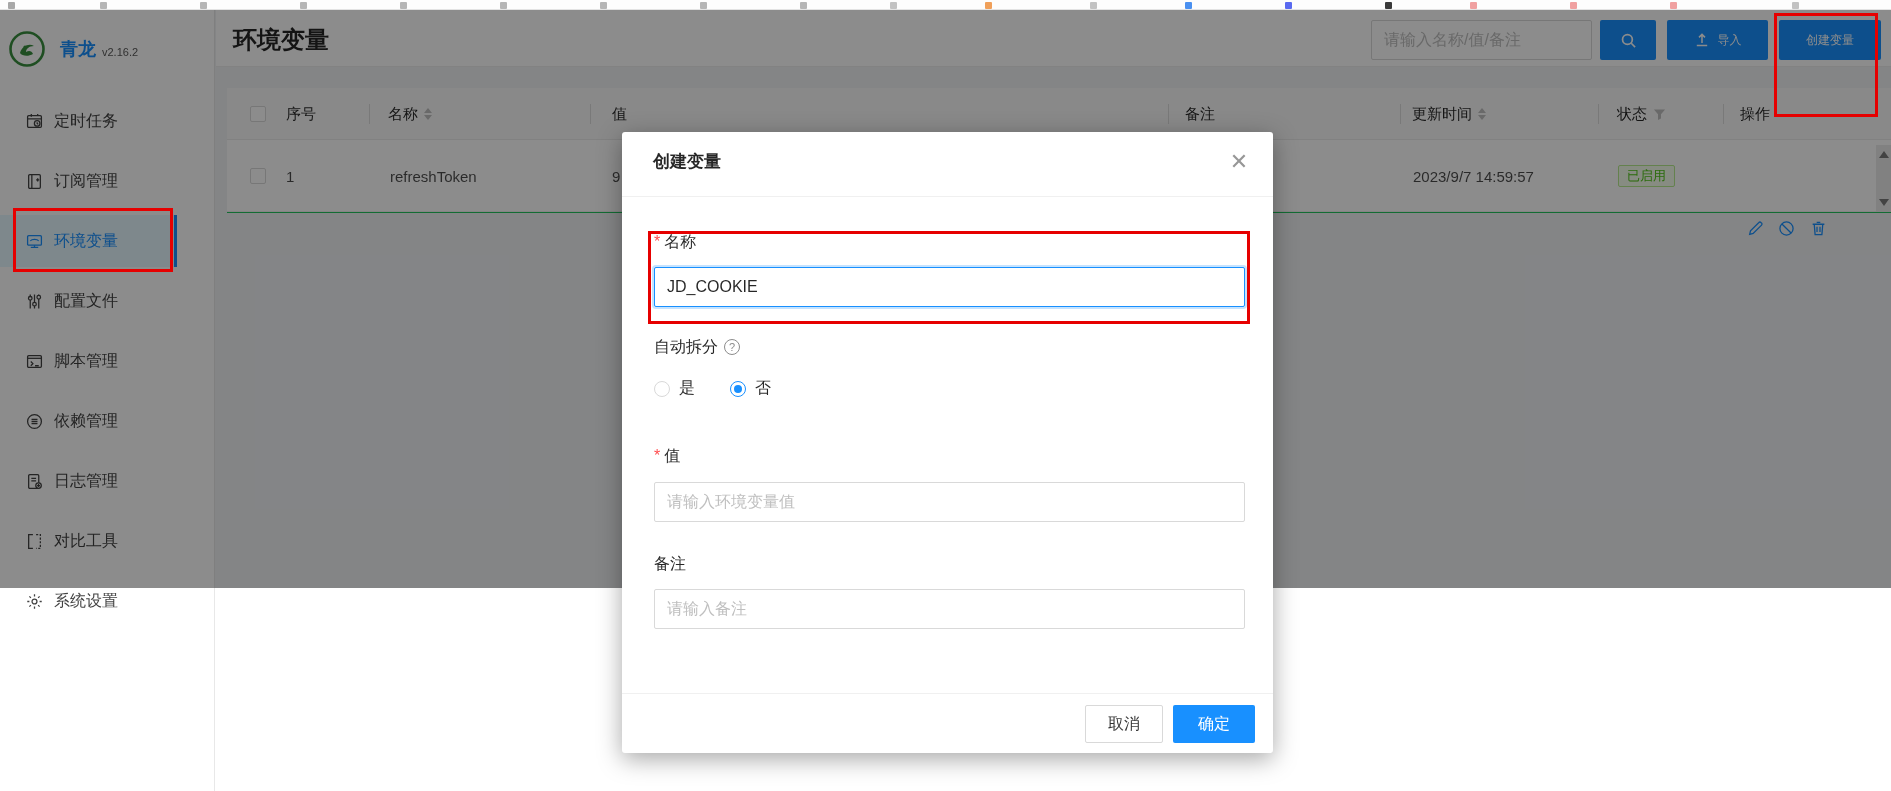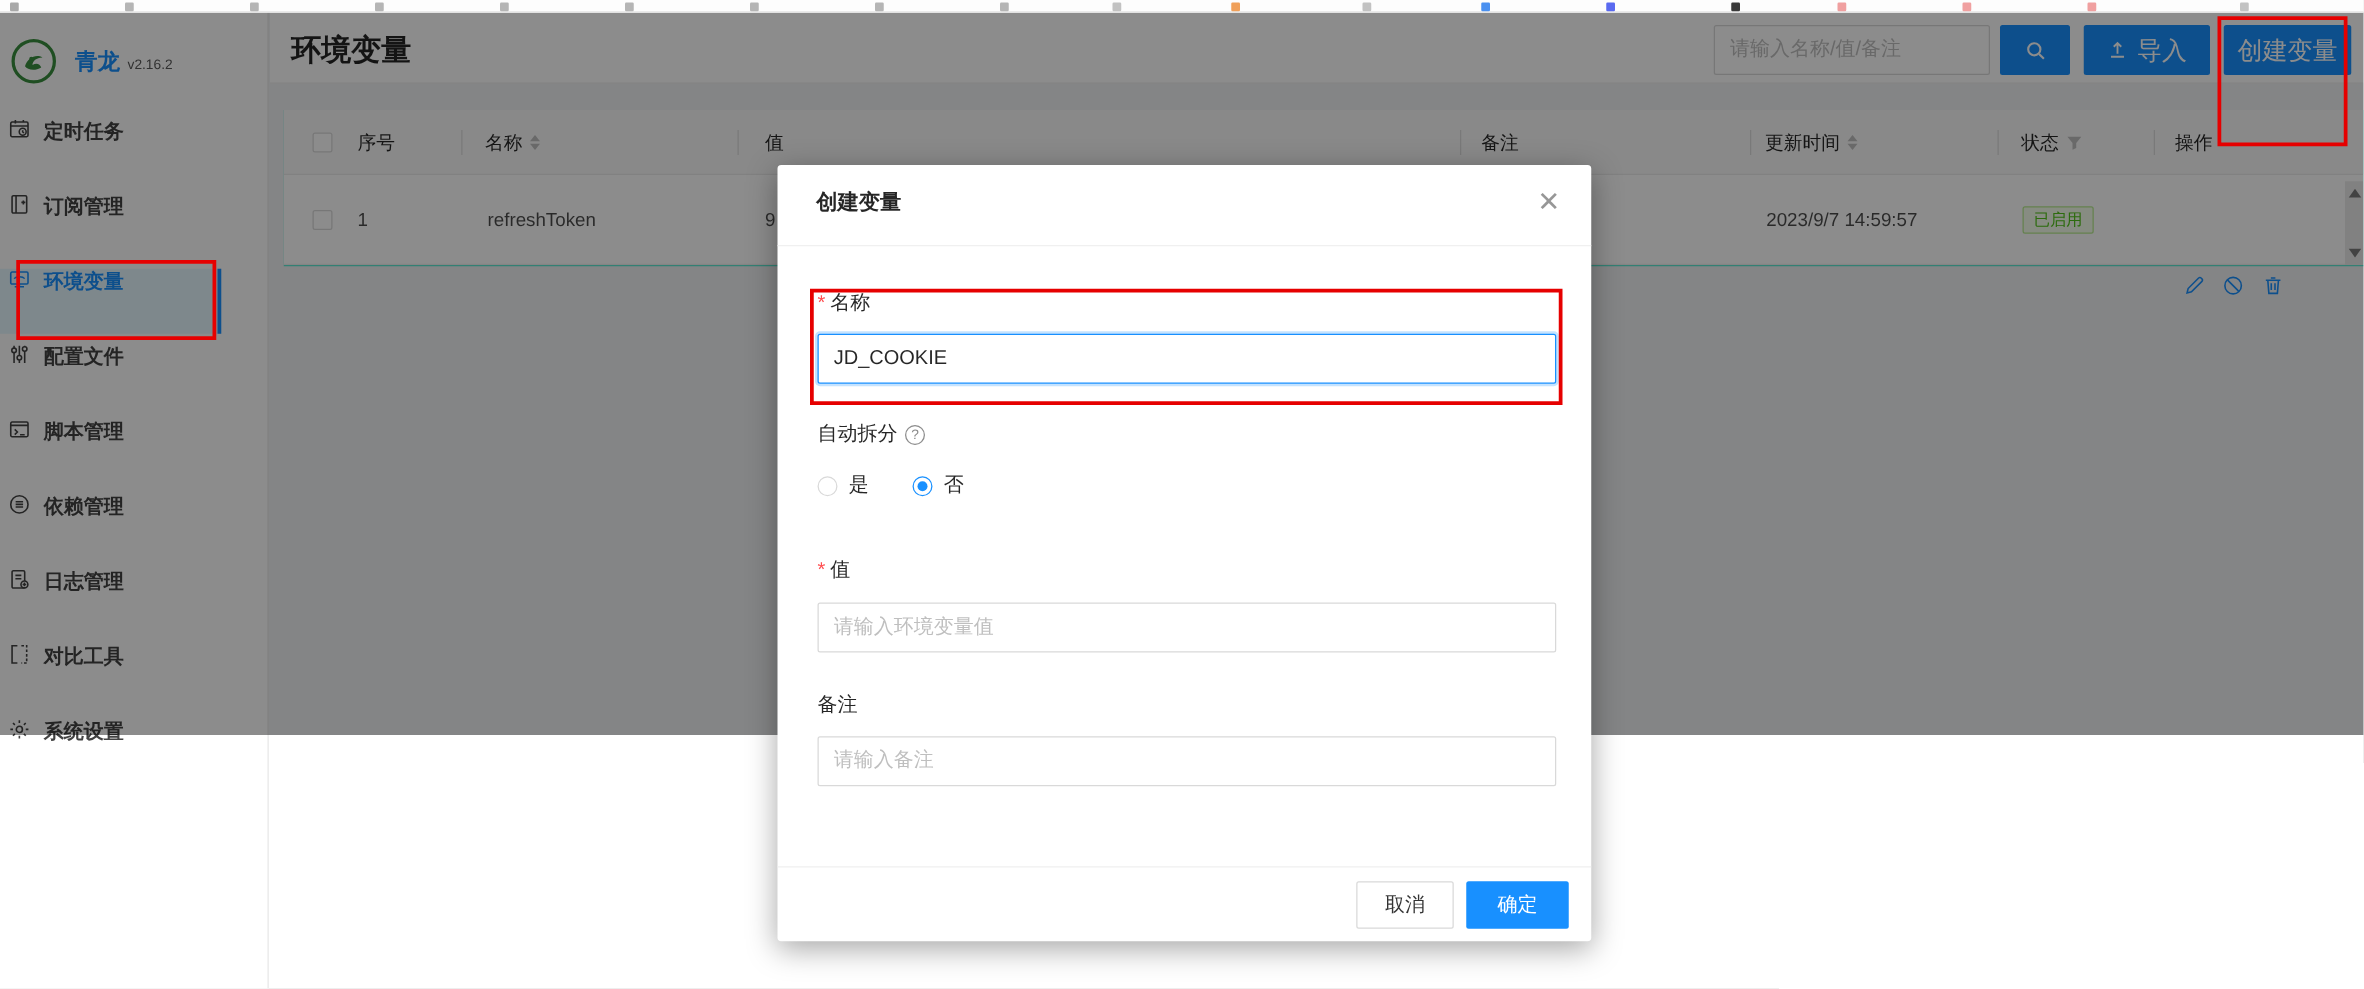--- a/index.html
+++ b/index.html
@@ -13,39 +13,39 @@
 
   
   .app{position:absolute;top:10px;left:0;width:1891px;height:578px;background:#f0f2f5;}
 
   
   .sidebar{position:absolute;top:0;left:0;width:215px;height:781px;background:#fff;border-right:1px solid #e8e8e8;}
   .logo-row{position:absolute;top:20px;left:8px;height:38px;display:flex;align-items:center;}
   .logo-badge{width:38px;height:38px;}
   .logo-name{margin-left:14px;font-size:18px;font-weight:bold;color:#1890ff;}
   .logo-ver{margin-left:6px;font-size:11px;color:#5a5a5a;position:relative;top:3px;}
-  .side-item{position:absolute;left:0;width:177px;height:52px;display:flex;
-             padding-left:7px;color:#434343;font-size:16px;cursor:pointer;font-weight:bold;}
+  .side-item{position:absolute;left:0;width:177px;height:52px;display:flex;align-items:center;
+             padding-left:26px;color:#434343;font-size:16px;cursor:pointer;}
   .side-item .sicon{width:17px;height:17px;margin-right:11px;flex:0 0 auto;display:flex;}
   .side-item.active{background:#e6f7ff;color:#1890ff;border-right:3px solid #1890ff;}
 
   
   .page-header{position:absolute;left:216px;top:0;width:1675px;height:57px;background:#fff;border-bottom:1px solid #ededed;}
   .page-title{position:absolute;left:17px;top:14px;font-size:24px;font-weight:600;color:rgba(0,0,0,.85);}
   .search-input{position:absolute;left:1155px;top:10px;width:221px;height:40px;border:1px solid #d9d9d9;border-radius:2px;
                 padding:0 12px;font-size:16px;color:rgba(0,0,0,.85);outline:none;font-family:inherit;background:#fff;}
   .search-input::placeholder{color:#bfbfbf;}
   .btn-blue{position:absolute;top:10px;height:40px;background:#1890ff;border:none;border-radius:2px;color:#fff;
-            font-size:20px;display:flex;align-items:center;justify-content:center;gap:8px;cursor:pointer;font-family:inherit;}
+            font-size:12px;display:flex;align-items:center;justify-content:center;gap:8px;cursor:pointer;font-family:inherit;}
   .btn-search{left:1384px;width:56px;}
   .btn-import{left:1451px;width:101px;}
   .btn-create{left:1563px;width:102px;}
 
   
-  .card{position:absolute;left:227px;top:78px;width:1664px;height:125px;background:#5eead4;}
+  .card{position:absolute;left:227px;top:78px;width:1664px;height:125px;background:#22c55e;}
   .thead{position:absolute;left:0;top:0;width:100%;height:52px;background:#fafafa;border-bottom:1px solid #ebebeb;}
   .th{position:absolute;top:0;height:52px;display:flex;align-items:center;font-size:15px;color:rgba(0,0,0,.85);gap:6px;}
   .tdiv{position:absolute;top:16px;width:1px;height:20px;background:#dcdcdc;}
   .trow{position:absolute;left:0;top:52px;width:100%;height:72px;background:#fff;border-bottom:1px solid #f0f0f0;}
   .td{position:absolute;top:0;height:72px;display:flex;align-items:center;font-size:15px;color:rgba(0,0,0,.70);}
   .checkbox{width:16px;height:16px;border:1px solid #d9d9d9;border-radius:2px;background:#fff;cursor:pointer;}
   .sortcarets{display:inline-flex;flex-direction:column;gap:2px;}
   .caret-up{width:0;height:0;border-left:4px solid transparent;border-right:4px solid transparent;border-bottom:5px solid #bfbfbf;}
   .caret-down{width:0;height:0;border-left:4px solid transparent;border-right:4px solid transparent;border-top:5px solid #bfbfbf;}
   .tag-green{height:22px;padding:0 8px;display:flex;align-items:center;font-size:13px;color:#52c41a;

